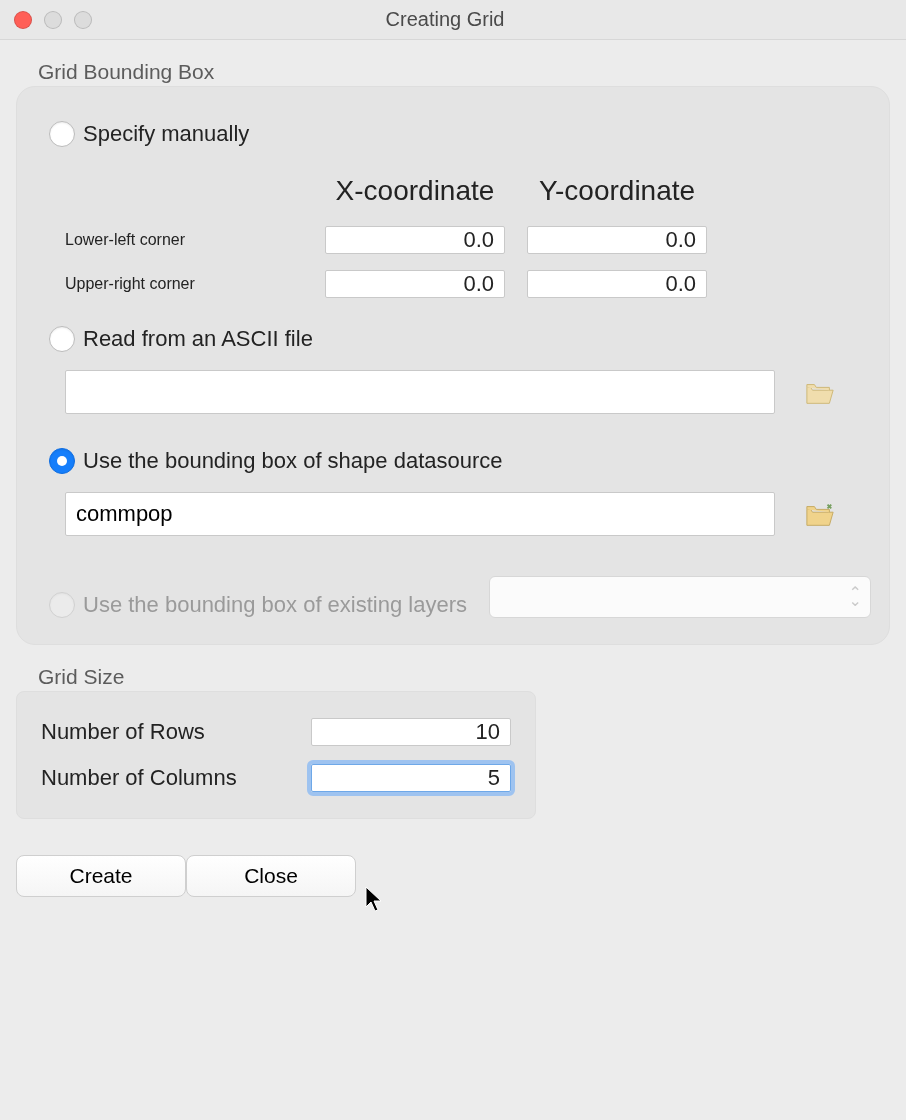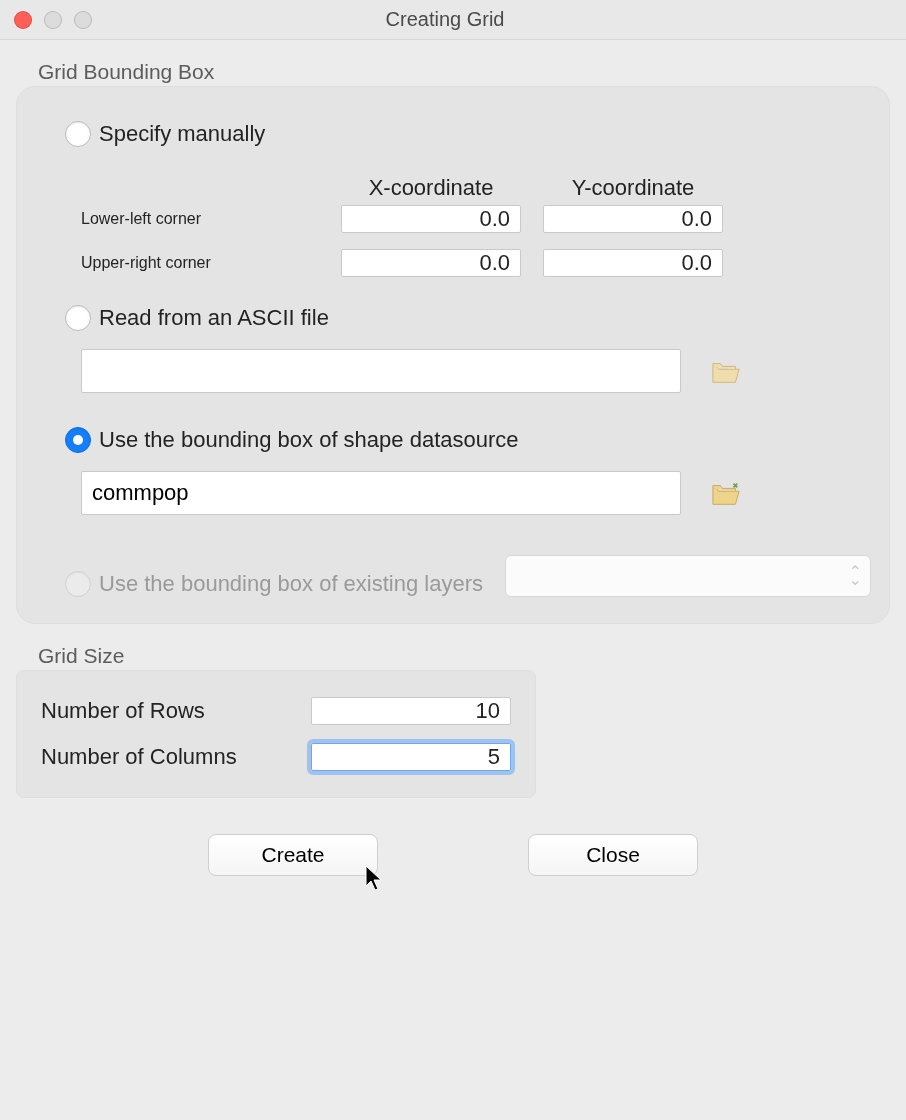--- a/index.html
+++ b/index.html
@@ -50,21 +50,21 @@
   }
   .group-label-2 {
     font-size: 21px;
     color: #5c5c5c;
     margin: 20px 0 2px 22px;
   }
   .panel {
     background: #e4e4e4;
     border: 1px solid #dedede;
     border-radius: 19px;
-    padding: 34px 18px 26px 24px;
+    padding: 34px 18px 26px 8px;
   }
   .panel-small {
     background: #e4e4e4;
     border: 1px solid #dedede;
     border-radius: 8px;
     padding: 26px 18px 26px 24px;
     width: 520px;
   }
   .radio-row {
     display: flex;
@@ -99,43 +99,43 @@
   .rlabel.disabled { color: #9a9a9a; }
 
   .coord-table {
     margin: 28px 0 28px 40px;
   }
   .coord-head {
     display: grid;
     grid-template-columns: 260px 180px 22px 180px;
     align-items: center;
     text-align: center;
-    font-size: 22px;
-    margin-bottom: 4px;
+    font-size: 28px;
+    margin-bottom: 19px;
   }
   .coord-row {
     display: grid;
     grid-template-columns: 260px 180px 22px 180px;
     align-items: center;
     margin-bottom: 16px;
   }
   .lbl-left { text-align: left; font-size: 16px; }
   .numfield, .txtfield {
     height: 28px;
     background: #fff;
     border: 1px solid #c9c9c9;
     border-radius: 2px;
     font-size: 22px;
     padding: 0 10px;
     font-family: inherit;
     color: #232323;
   }
   .numfield { text-align: right; }
   .txtfield-wide {
-    width: 600px;
+    width: 710px;
     height: 44px;
     background: #fff;
     border: 1px solid #c9c9c9;
     border-radius: 2px;
     font-size: 22px;
     padding: 0 10px;
     font-family: inherit;
   }
   .file-row {
     display: flex;
@@ -179,22 +179,20 @@
   }
   .size-row .lbl-left { font-size: 22px; }
   .numfield.focused {
     outline: 4px solid #9ec3f0;
     outline-offset: 0;
     border-color: #6ea8e8;
   }
 
   .btnbar {
     display: flex;
-    justify-content: center;
-    gap: 150px;
     margin-top: 36px;
     position: relative;
   }
   .btn {
     width: 170px; height: 42px;
     background: linear-gradient(#ffffff,#f5f5f5);
     border: 1px solid #cfcfcf;
     border-radius: 8px;
     font-size: 21px;
     font-family: inherit;

